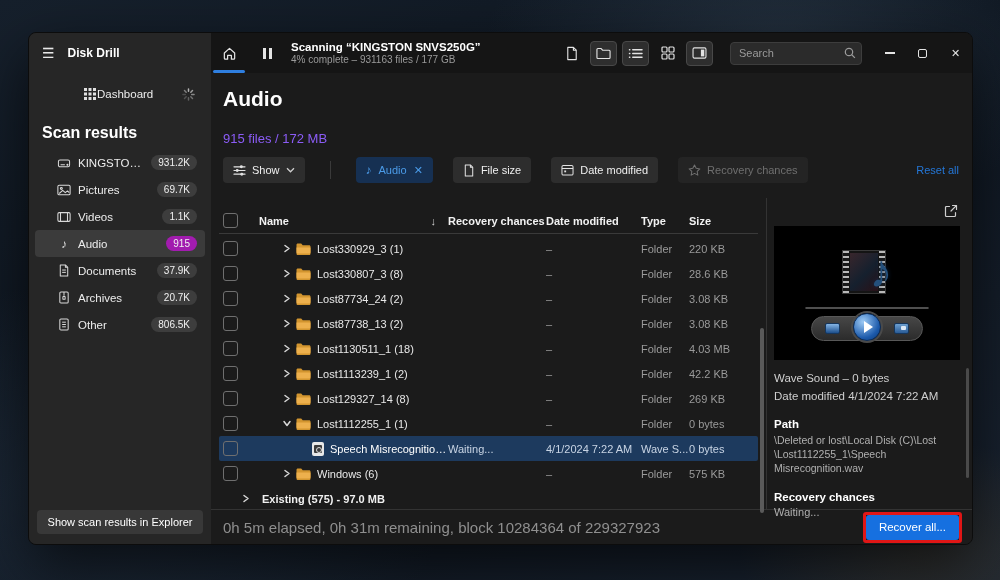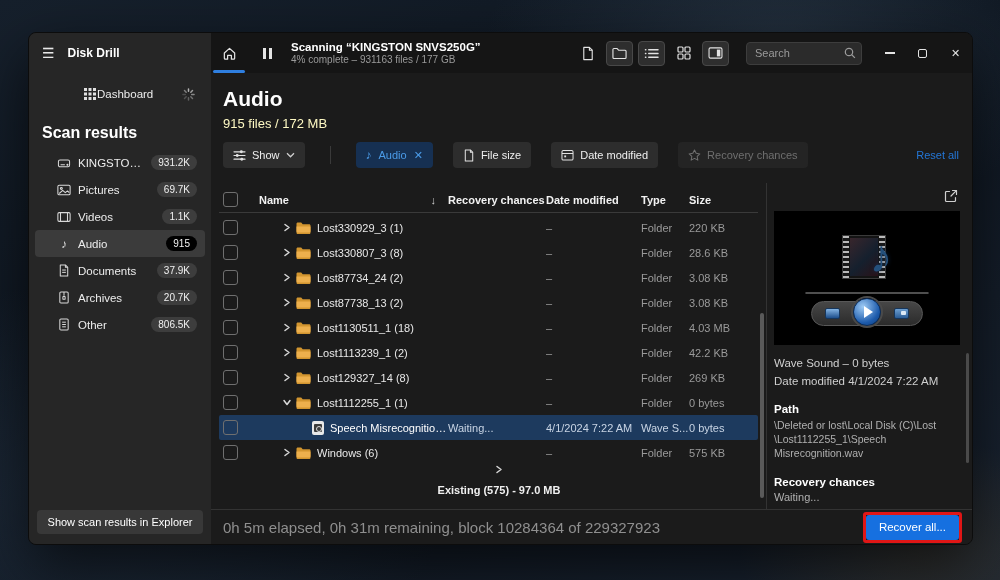--- a/index.html
+++ b/index.html
@@ -21,61 +21,61 @@
   .hamburger { font-size:14px; color:#e8e8e8; cursor:default; }
   .app-title { font-size:12px; font-weight:bold; color:#fff; }
   .dash-item { margin:6px 6px 0 6px; height:30px; display:flex; align-items:center; padding:0 10px 0 48px; gap:0; border-radius:4px; font-size:11.5px; color:#ececec; }
   .dash-item .spin { margin-left:auto; display:flex; }
   .scan-results { padding:15px 13px 7px; font-size:16px; font-weight:bold; color:#fff; }
   .side-item { margin:0 6px; height:27px; display:flex; align-items:center; padding:0 8px 0 22px; gap:7px; border-radius:4px; font-size:11.5px; color:#ececec; white-space:nowrap; }
   .side-item.sel { background:#3b3b3b; }
   .side-icon { width:14px; display:flex; justify-content:center; color:#d9d9d9; font-size:12px; }
   .side-label { overflow:hidden; text-overflow:ellipsis; }
   .badge { margin-left:auto; background:#3d3d3d; border-radius:9px; padding:2px 7px; font-size:10px; color:#f0f0f0; }
-  .side-item.sel .badge { background:#000000; }
+  .side-item.sel .badge { background:#a21caf; }
   .sidebar-spacer { flex:1; }
   .explorer-btn { margin:0 8px 10px; height:24px; background:#383838; border:none; border-radius:4px; color:#fff; font-size:11px; font-family:inherit; display:flex; align-items:center; justify-content:center; cursor:pointer; }
 
   
   .main { flex:1; display:flex; flex-direction:column; background:#1b1b1b; min-width:0; }
   .topbar { height:40px; background:#151515; display:flex; align-items:center; flex-shrink:0; }
   .home-tab { width:36px; height:40px; position:relative; display:flex; align-items:center; justify-content:center; }
   .tab-ind { position:absolute; bottom:0; left:2px; width:32px; height:3px; background:#2f7fe0; border-radius:2px; }
   .pause-btn { width:24px; margin-left:8px; display:flex; gap:3px; justify-content:center; }
   .pause-btn i { width:3px; height:11px; background:#e4e4e4; }
   .scan-block { margin-left:12px; line-height:1.25; }
   .scan-title { font-size:11.5px; font-weight:bold; color:#fff; }
   .scan-sub { font-size:10px; color:#9a9a9a; }
   .tb-icons { margin-left:auto; display:flex; align-items:center; gap:5px; }
   .tb-btn { width:27px; height:25px; border-radius:4px; display:flex; align-items:center; justify-content:center; }
   .tb-btn.boxed { background:#2e2e2e; border:1px solid #484848; }
   .search-wrap { position:relative; margin:0 6px 0 12px; }
-  .search-wrap input { width:116px; height:23px; background:#2b2b2b; border:1px solid #3d3d3d; border-radius:4px; color:#ddd; font-size:11px; padding:0 22px 0 8px; font-family:inherit; }
+  .search-wrap input { width:132px; height:23px; background:#2b2b2b; border:1px solid #3d3d3d; border-radius:4px; color:#ddd; font-size:11px; padding:0 22px 0 8px; font-family:inherit; }
   .search-wrap input::placeholder { color:#9a9a9a; }
   .search-wrap .mag { position:absolute; right:6px; top:5px; }
   .winctl { display:flex; align-items:center; }
   .winctl .wc { width:33px; height:40px; display:flex; align-items:center; justify-content:center; color:#e4e4e4; font-size:11px; }
   .wc-min i { width:10px; height:1.5px; background:#e4e4e4; display:block; }
   .wc-max i { width:9px; height:9px; border:1.2px solid #e4e4e4; border-radius:2px; display:block; }
 
   .content-header { padding:14px 0 0 12px; flex-shrink:0; }
   .page-title { font-size:21px; font-weight:bold; color:#fff; }
-  .page-sub { font-size:13px; color:#fef9c3; margin-top:5px; }
+  .page-sub { font-size:13px; color:#8b5cf6; margin-top:20px; }
   .filterbar { display:flex; align-items:center; padding:11px 13px 15px 12px; gap:20px; flex-shrink:0; }
   .f-btn { height:26px; background:#2d2d2d; border-radius:4px; display:flex; align-items:center; gap:6px; padding:0 10px; font-size:11px; color:#efefef; white-space:nowrap; }
   .f-btn.dim { color:#6f6f6f; background:#242424; }
   .f-sep { width:1px; height:18px; background:#3a3a3a; margin:0 5px; }
   .chip { height:26px; background:#163052; border-radius:4px; display:flex; align-items:center; gap:7px; padding:0 10px; font-size:11px; color:#4b9be8; }
   .chip .note { font-size:12px; }
   .chip .x { font-size:11px; }
   .reset-all { margin-left:auto; font-size:11px; color:#2476d6; cursor:pointer; }
 
   .body { flex:1; display:flex; min-height:0; position:relative; }
   .table-area { width:555px; flex-shrink:0; position:relative; }
-  .tbl { margin:4px 8px; }
+  .tbl { margin:10px 8px; }
   .thead { display:flex; align-items:center; height:26px; border-bottom:1px solid #3a3a3a; font-size:11px; font-weight:bold; color:#f2f2f2; padding-left:4px; }
   .col-cb { width:36px; display:flex; align-items:center; }
   .col-name { width:189px; display:flex; align-items:center; min-width:0; }
   .col-rec { width:98px; } .col-date { width:95px; } .col-type { width:48px; } .col-size { width:55px; }
   .sort-arrow { margin-left:auto; padding-right:12px; color:#cfcfcf; font-weight:normal; }
   .cb { width:15px; height:15px; border:1px solid #6f6f6f; border-radius:3px; display:inline-block; background:transparent; }
   .rows { margin-top:2px; }
   .trow { display:flex; align-items:center; height:25px; font-size:11px; padding-left:4px; border-radius:2px; }
   .trow.sel { background:#1d3a5e; }
   .cell-dim { color:#9a9a9a; overflow:hidden; white-space:nowrap; }
@@ -83,21 +83,21 @@
   .row-name { color:#e8e8e8; margin-left:6px; white-space:nowrap; overflow:hidden; text-overflow:ellipsis; }
   .trow.sel .row-name { color:#fff; }
   .indent { flex-shrink:0; }
   .chev { width:12px; display:flex; justify-content:center; flex-shrink:0; }
   .chev svg { transition:none; }
   .chev.open svg { transform:rotate(90deg); }
   .row-icon { margin-left:3px; display:flex; flex-shrink:0; }
   .media-ic { position:relative; width:12px; height:14px; background:#e8e8e8; border-radius:2px; display:inline-block; }
   .media-ic::before { content:""; position:absolute; left:2px; right:2px; top:3px; bottom:3px; background:#3c3c3c; border-radius:1px; }
   .media-ic::after { content:""; position:absolute; left:3.5px; top:5px; width:4px; height:4px; border:1px solid #ddd; border-radius:50%; }
-  .grow { display:flex; align-items:center; height:25px; padding-left:21px; gap:10px; font-size:11px; font-weight:bold; color:#f0f0f0;flex-direction:column; }
+  .grow { display:flex; align-items:center; height:25px; padding-left:21px; gap:10px; font-size:11px; font-weight:bold; color:#f0f0f0; }
   .tbl-scroll { position:absolute; right:2px; top:130px; width:4px; height:185px; background:#5a5a5a; border-radius:2px; }
 
   
   .preview { flex:1; border-left:1px solid #333; position:relative; padding:6px 12px 0 7px; min-width:0; }
   .ext-link { position:absolute; top:6px; right:14px; }
   .pv-box { margin-top:22px; height:134px; background:#000; display:flex; flex-direction:column; align-items:center; justify-content:center; }
   .wmp { display:flex; align-items:flex-start; height:52px; }
   .film { width:44px; height:44px; margin-top:4px; background:#141414; border:1px solid #3a3a3a; position:relative; }
   .film::before,.film::after { content:""; position:absolute; top:0; bottom:0; width:6px; background:repeating-linear-gradient(#b9b9b9 0 2px, #181818 2px 5px); }
   .film::before { left:0; } .film::after { right:0; }

